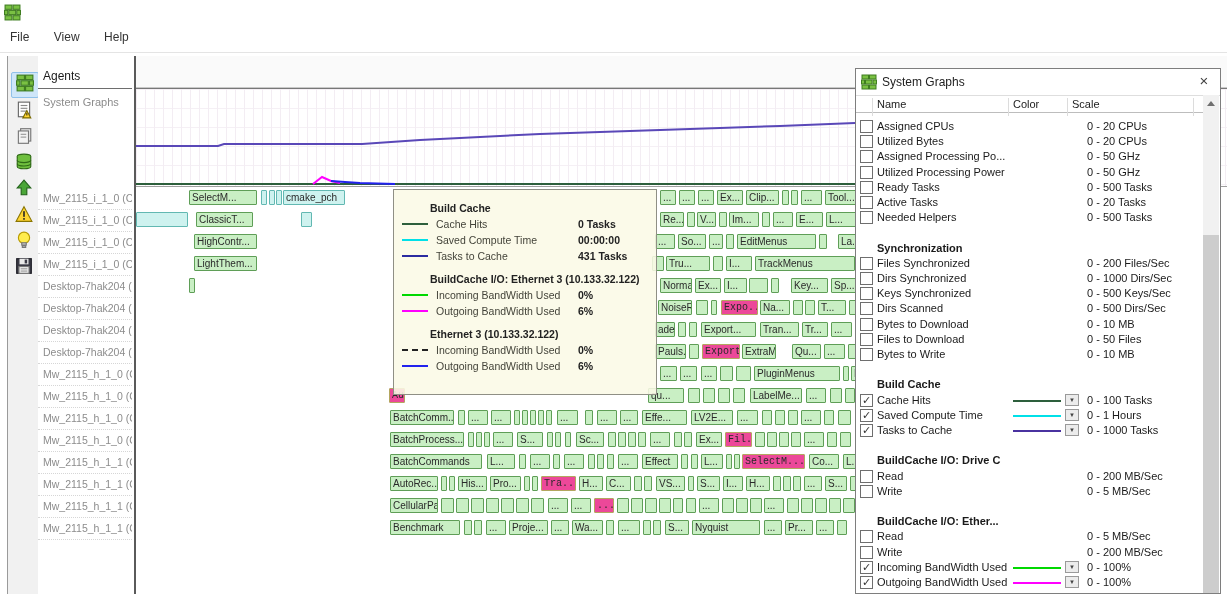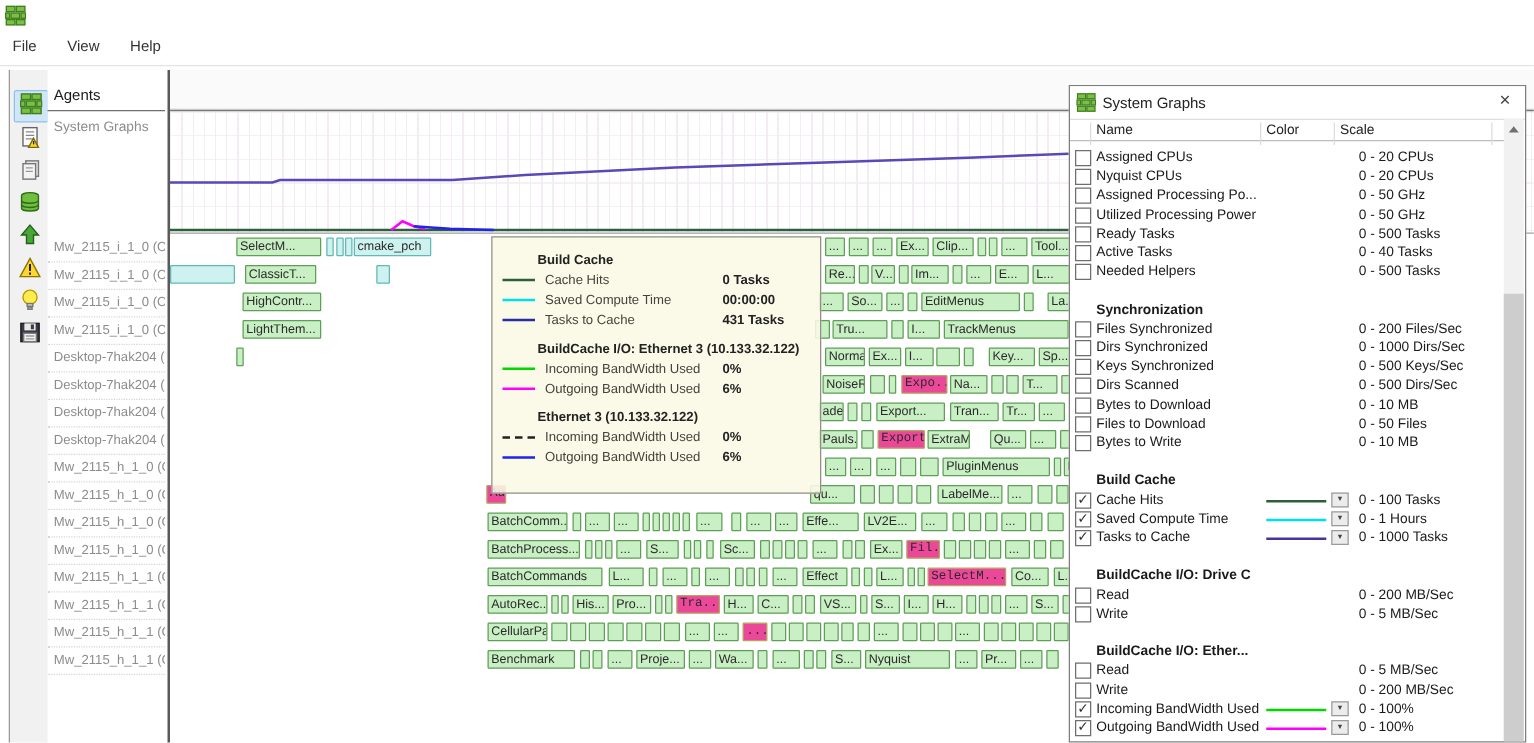--- a/index.html
+++ b/index.html
@@ -536,42 +536,42 @@
     <span class="colsep" style="left:337px;"></span>
   </div>
   <div id="sg-rows">
       <div class="sg-row" style="top: 50px;">
         <span class="sg-cb"></span>
         <span class="sg-label">Assigned CPUs</span>
         <span class="sg-scale">0 - 20 CPUs</span>
       </div>
       <div class="sg-row" style="top: 65px;">
         <span class="sg-cb"></span>
-        <span class="sg-label">Nyquist CPUs</span>
+        <span class="sg-label">Utilized Bytes</span>
         <span class="sg-scale">0 - 20 CPUs</span>
       </div>
       <div class="sg-row" style="top: 80px;">
         <span class="sg-cb"></span>
         <span class="sg-label">Assigned Processing Po...</span>
         <span class="sg-scale">0 - 50 GHz</span>
       </div>
       <div class="sg-row" style="top: 96px;">
         <span class="sg-cb"></span>
         <span class="sg-label">Utilized Processing Power</span>
         <span class="sg-scale">0 - 50 GHz</span>
       </div>
       <div class="sg-row" style="top: 111px;">
         <span class="sg-cb"></span>
         <span class="sg-label">Ready Tasks</span>
         <span class="sg-scale">0 - 500 Tasks</span>
       </div>
       <div class="sg-row" style="top: 126px;">
         <span class="sg-cb"></span>
         <span class="sg-label">Active Tasks</span>
-        <span class="sg-scale">0 - 40 Tasks</span>
+        <span class="sg-scale">0 - 20 Tasks</span>
       </div>
       <div class="sg-row" style="top: 141px;">
         <span class="sg-cb"></span>
         <span class="sg-label">Needed Helpers</span>
         <span class="sg-scale">0 - 500 Tasks</span>
       </div>
       <div class="sg-row" style="top: 172px;">
         <span class="sg-label hd">Synchronization</span>
       </div>
       <div class="sg-row" style="top: 187px;">

